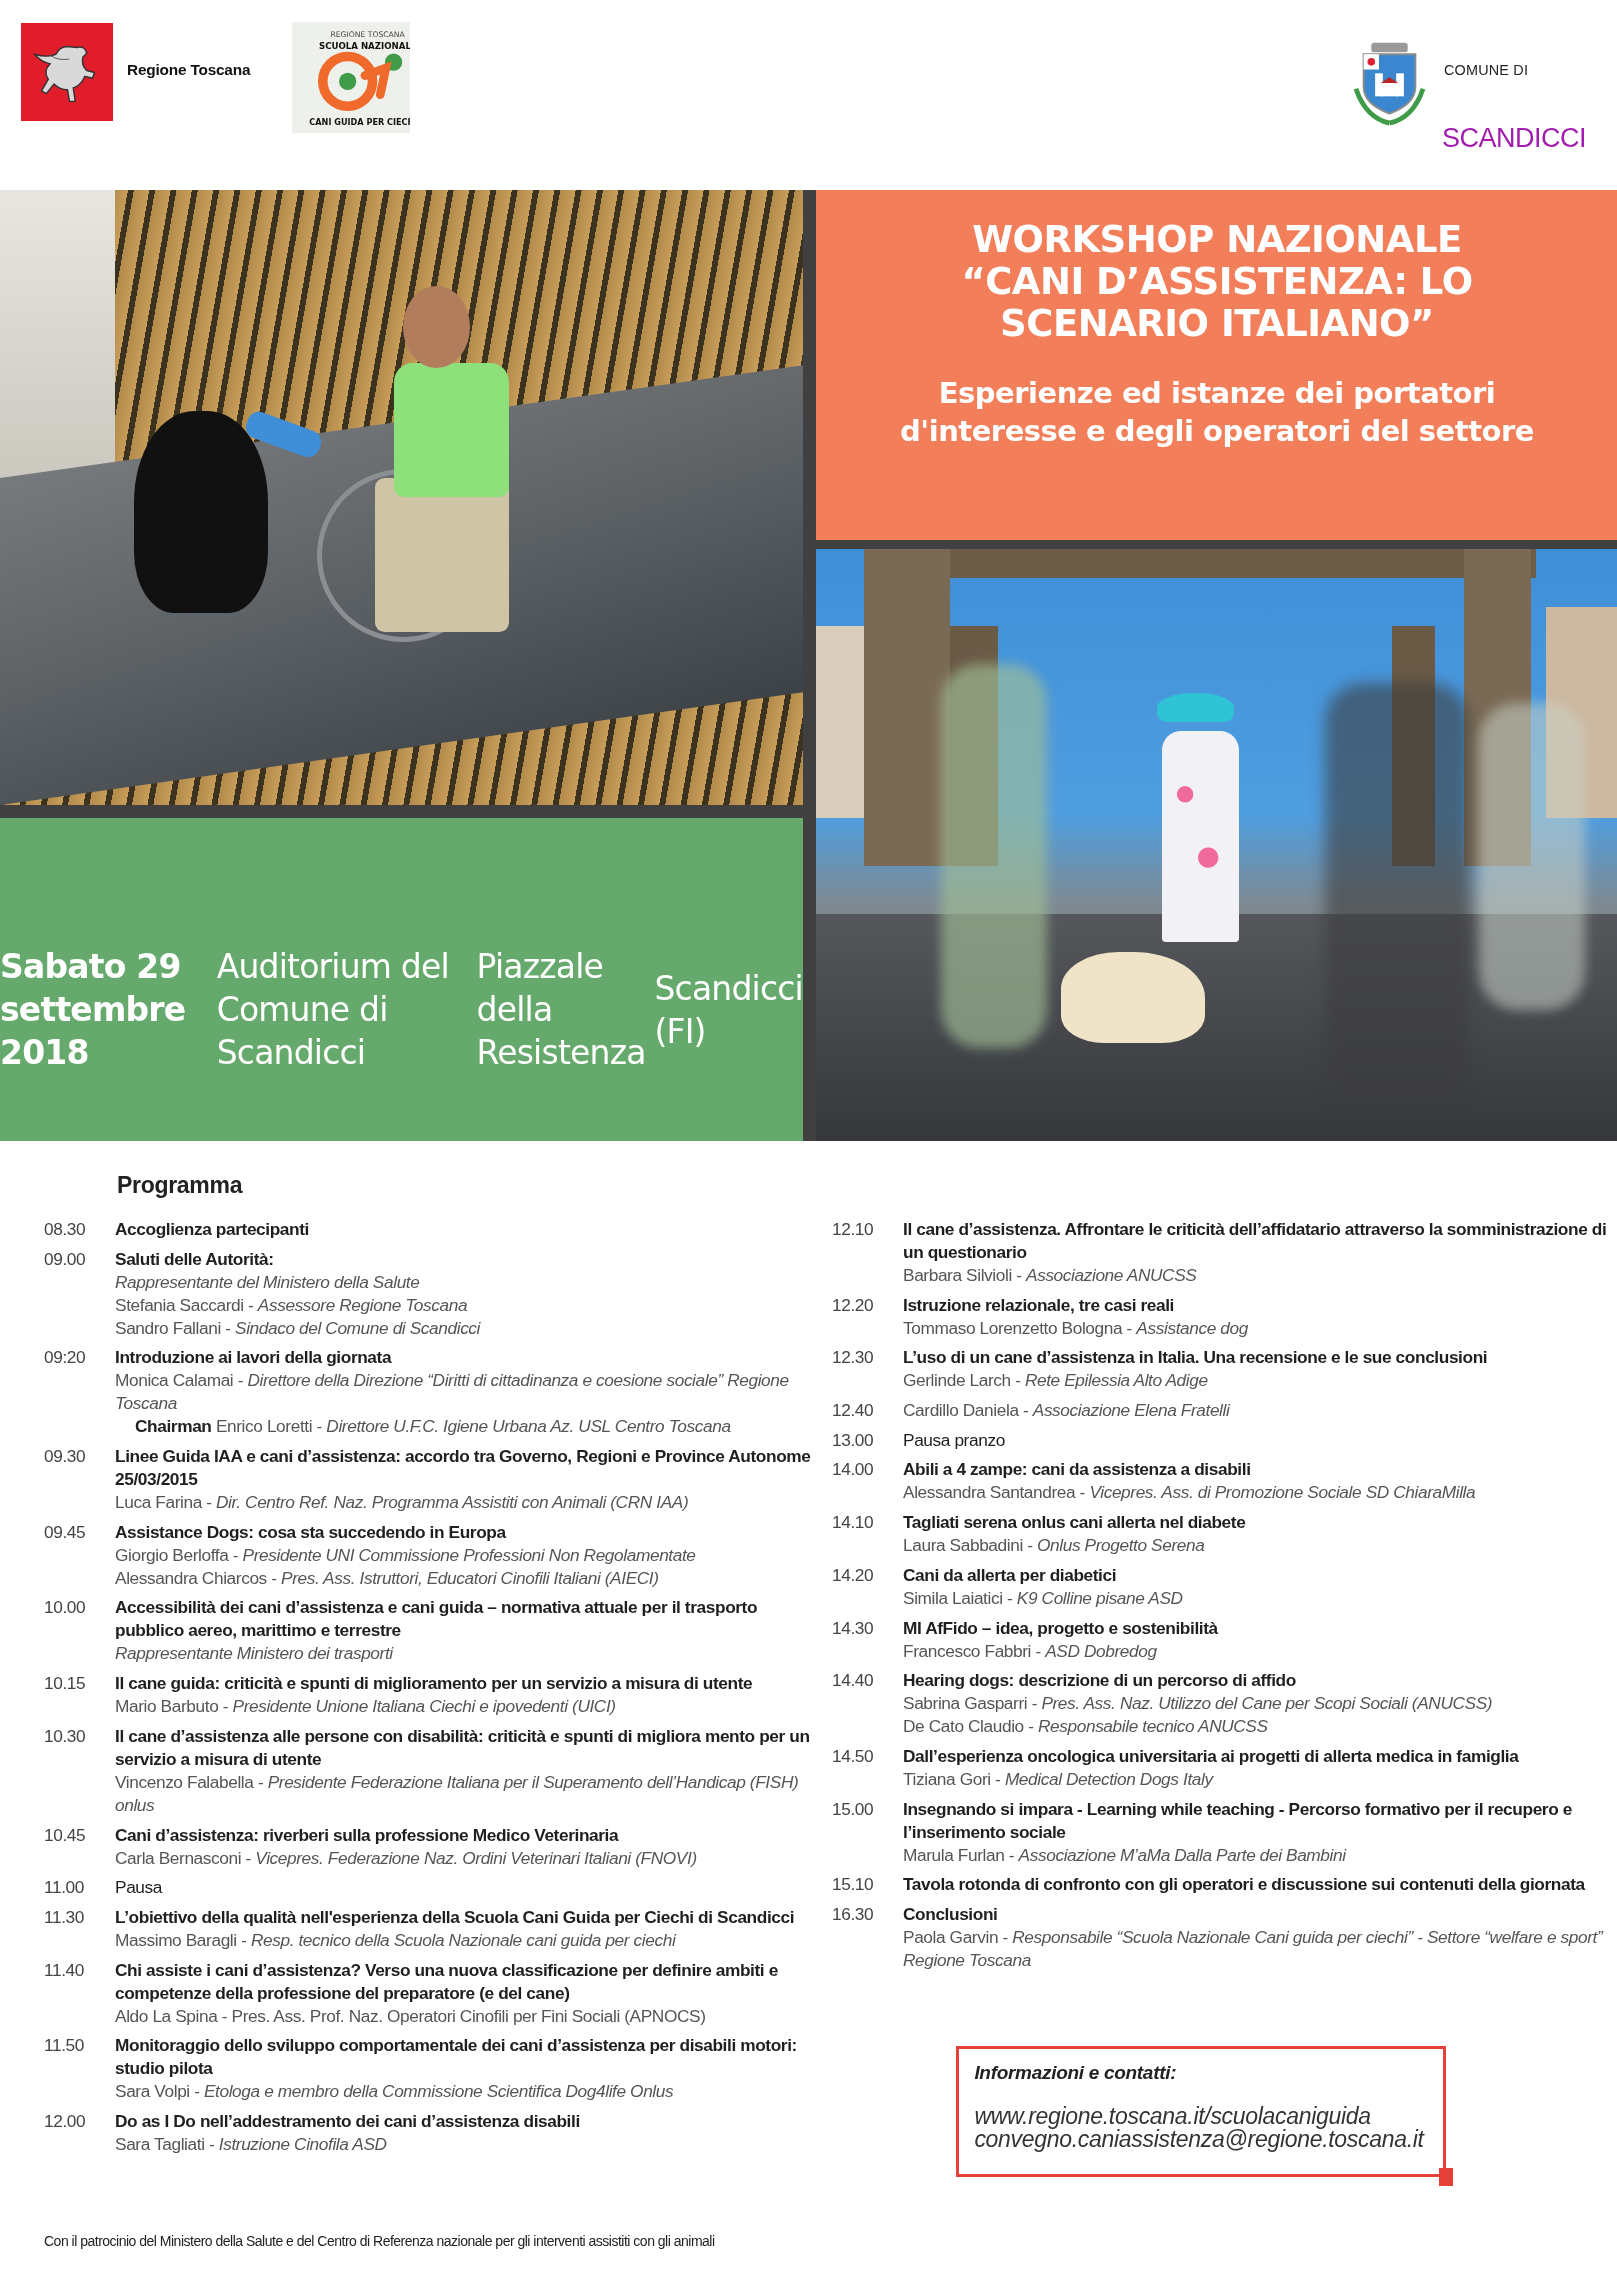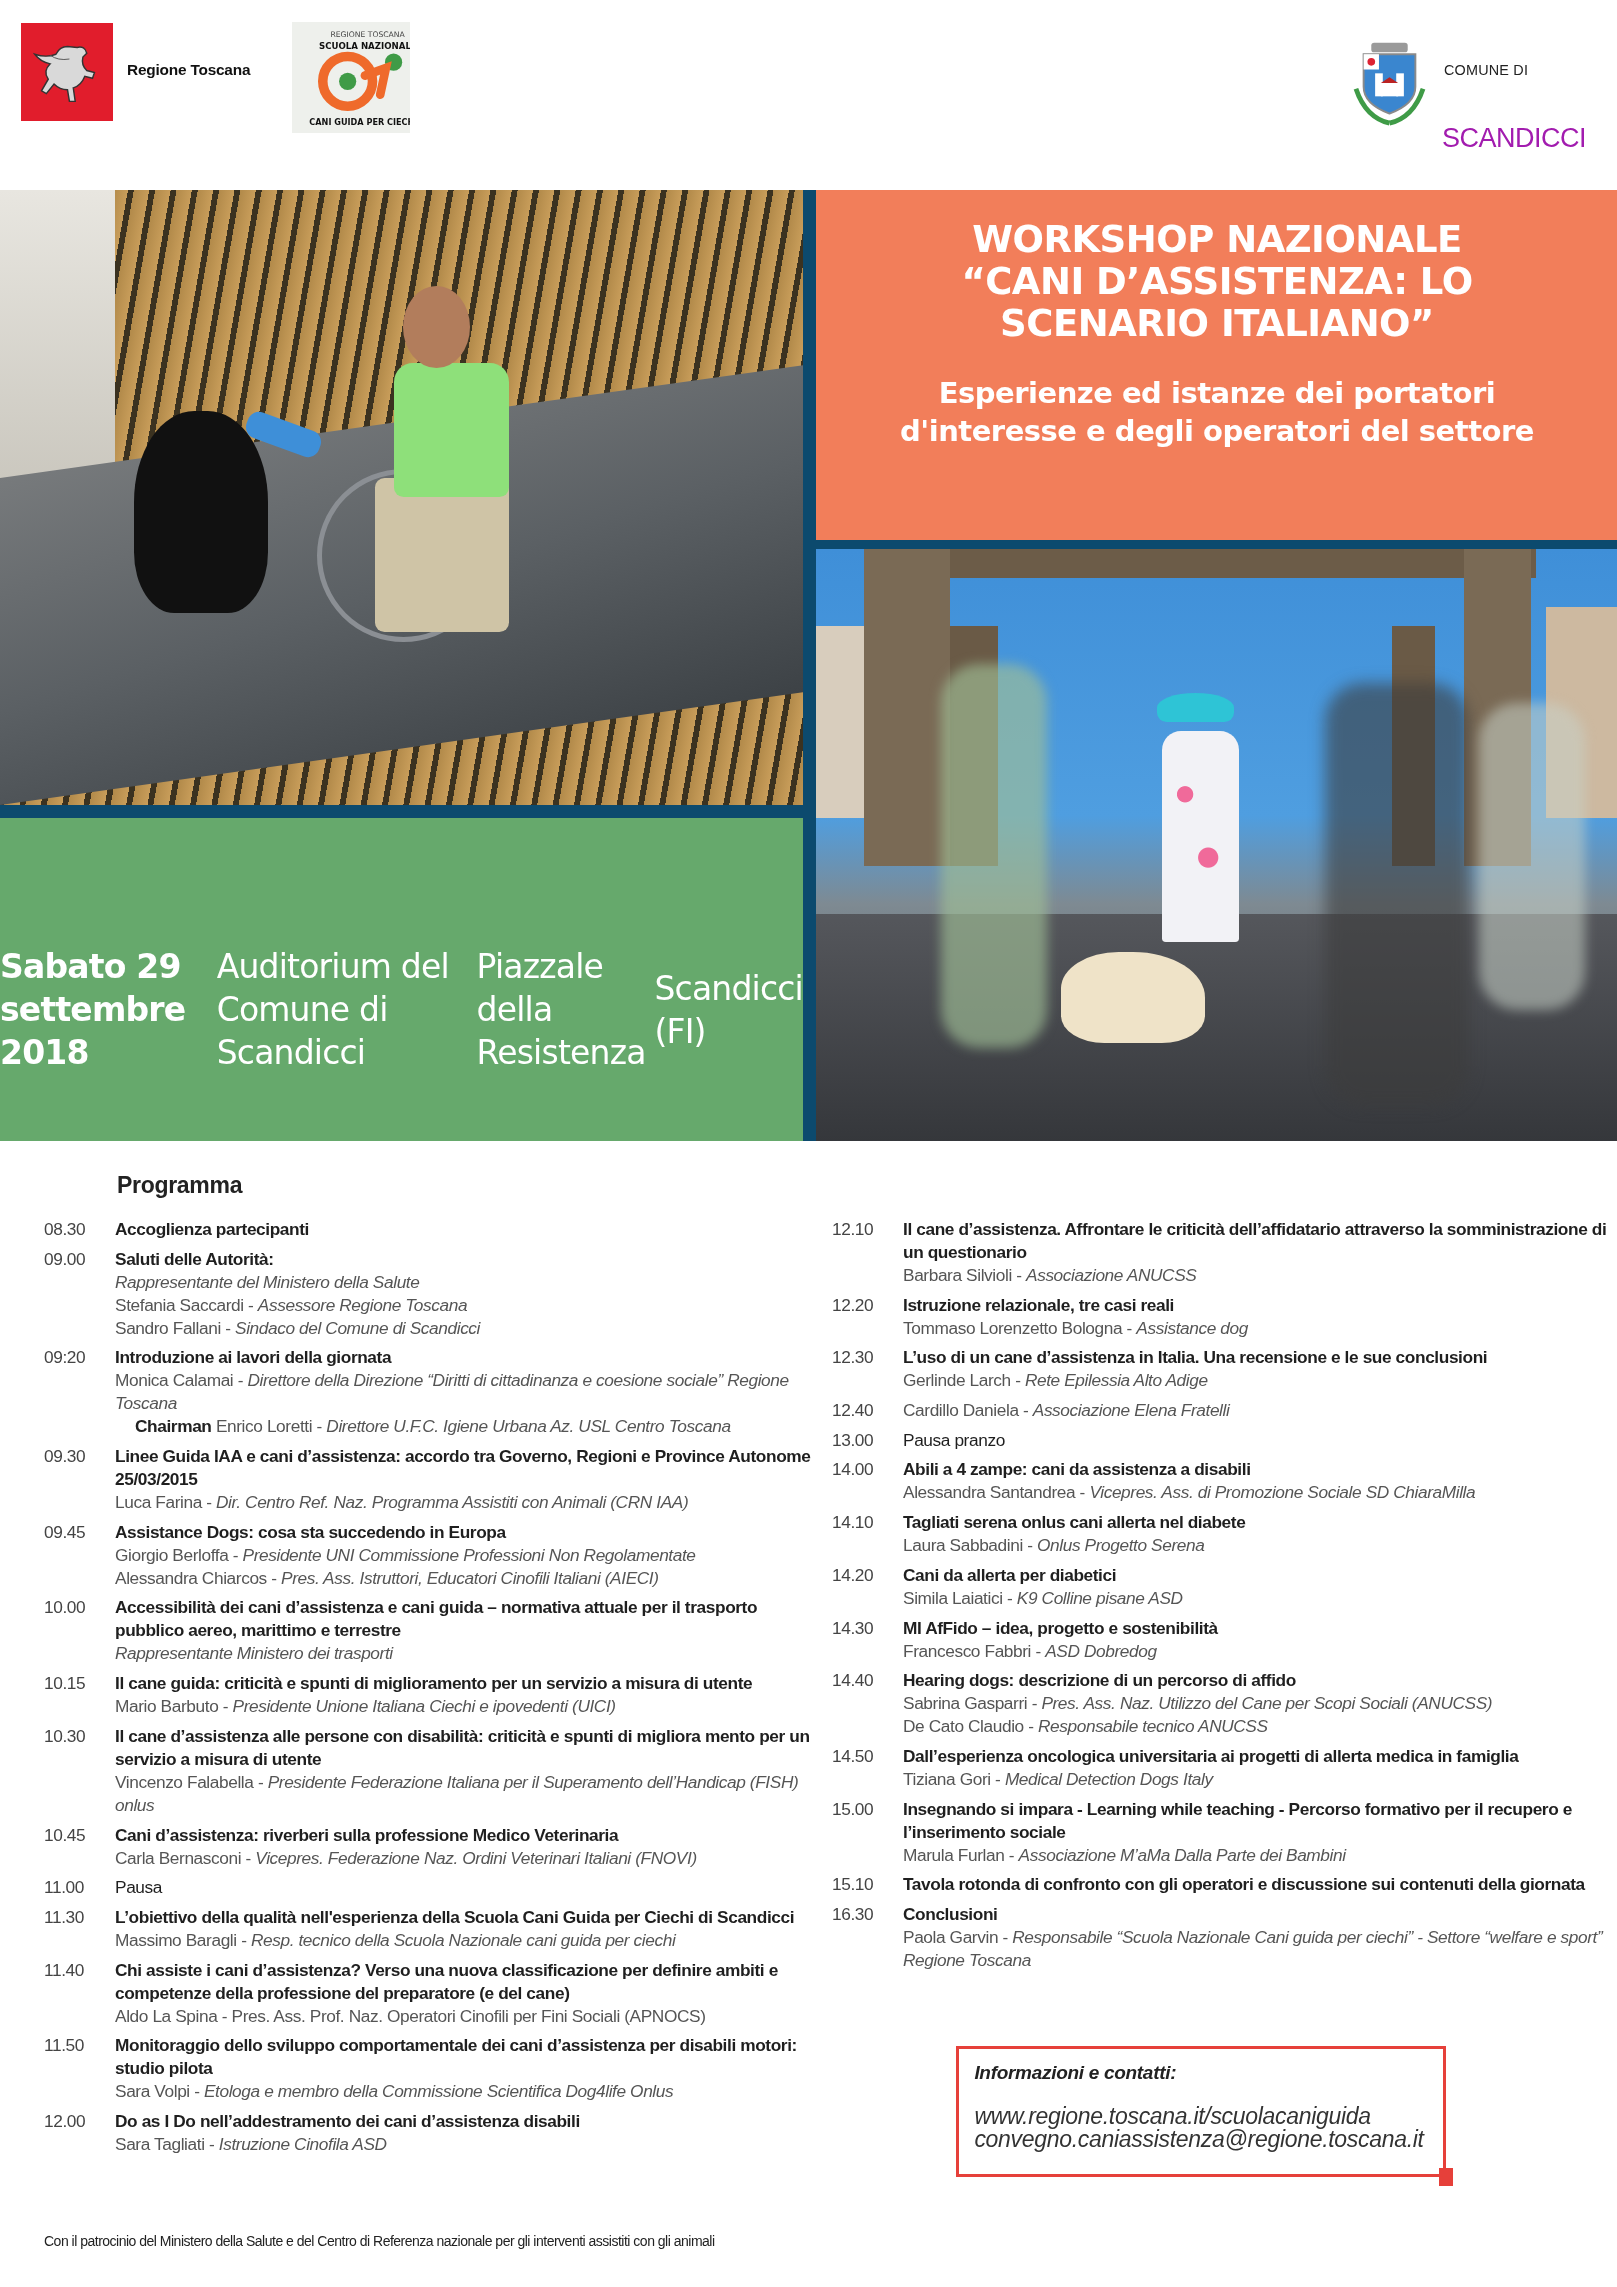--- a/index.html
+++ b/index.html
@@ -12,21 +12,21 @@
     .rt-logo svg { width: 77px; height: 77px; }
     .rt-name { position: absolute; left: 127px; top: 61px; font-size: 15.4px; font-weight: 700; color: #111; letter-spacing: -0.2px; }
     .scuola-logo { position: absolute; left: 292px; top: 22px; width: 118px; height: 111px; background: #eef0ec; }
     .scuola-logo svg { width: 118px; height: 111px; }
     .comune { position: absolute; left: 1350px; top: 35px; width: 250px; height: 96px; }
     .comune-crest { position: absolute; left: 0; top: 0; width: 79px; height: 92px; }
     .comune-text1 { position: absolute; left: 94px; top: 27px; font-size: 14.4px; color: #222; letter-spacing: 0.2px; }
     .comune-text2 { position: absolute; left: 92px; top: 42px; font-size: 27px; color: #a21caf; letter-spacing: -0.5px; line-height: 1; margin-top: 48px; }
 
     
-    .hero { position: absolute; left: 0; top: 190px; width: 1618px; height: 951px; background: #0c4a6e; }
+    .hero { position: absolute; left: 0; top: 190px; width: 1618px; height: 951px; background: #404040; }
     .photo { position: absolute; overflow: hidden; }
     .photo-left { left: 0; top: 0; width: 803px; height: 615px;
       background:
         linear-gradient(120deg, rgba(255,255,255,0.0) 0%, rgba(0,0,0,0) 100%),
         repeating-linear-gradient(100deg, #3b3220 0px, #3b3220 5.8px, #b28a4a 5.8px, #c89d5a 21px),
         #7c6a4a; }
     .photo-left .pavement { position:absolute; left:0; top:288px; width:803px; height:327px;
       background: linear-gradient(170deg, #777a7c 0%, #5b6064 50%, #3d4246 100%); transform: skewY(-8deg); transform-origin: left top; }
     .photo-left .wall { position:absolute; left:0; top:0; width:115px; height:307px; background: linear-gradient(180deg,#e8e6e0,#c9c6bd); }
     .photo-left .dog { position:absolute; left:134px; top:221px; width:134px; height:202px; background:#111; border-radius: 45% 45% 30% 30%; }

